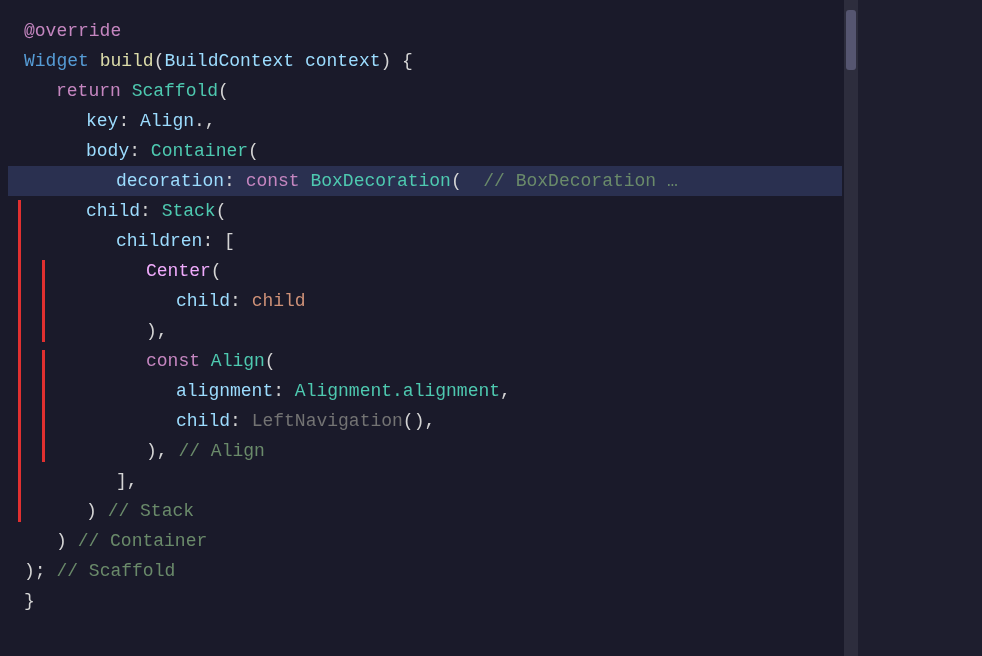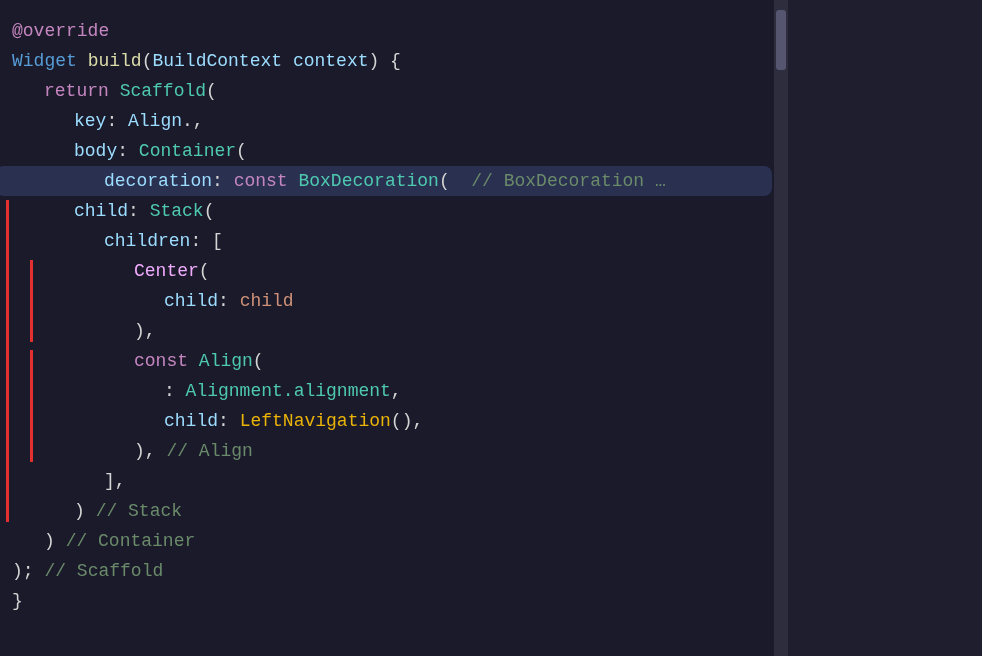--- a/index.html
+++ b/index.html
@@ -12,25 +12,25 @@
       width: 982px;
       height: 656px;
       background-color: #1e1e2e;
       font-family: 'Courier New', Courier, monospace;
       font-size: 18px;
       line-height: 1.6;
       overflow: hidden;
     }
 
     .code-editor {
-      width: 788px;
+      width: 858px;
       height: 656px;
       background-color: #1a1a2a;
       position: relative;
-      padding: 16px 0 16px 4px;
+      padding: 16px 0 16px 16px;
     }
 
     .code-line {
       display: flex;
       align-items: center;
       position: relative;
       min-height: 30px;
       padding-left: 8px;
       white-space: pre;
     }
@@ -57,21 +57,21 @@
     .kw-const { color: #c586c0; }    
     .kw-box-decoration { color: #4ec9b0; } 
     .kw-child { color: #9cdcfe; }    
     .kw-stack { color: #4ec9b0; text-align: center; }    
     .kw-children { color: #9cdcfe; } 
     .kw-center { color: #f0abfc; }   
     .kw-child-val { color: #ce9178; } 
     .kw-align { color: #4ec9b0; }    
     .kw-alignment { color: #9cdcfe; } 
     .kw-alignment-val { color: #4ec9b0; } 
-    .kw-left-nav { color: #eab308; } 
+    .kw-left-nav { color: #737373; } 
     .comment { color: #6a8a6a; }     
     .punctuation { color: #d4d4d4; }
 
     
     .scrollbar {
       position: absolute;
       right: 0;
       top: 0;
       width: 14px;
       height: 656px;
@@ -111,21 +111,21 @@
     </div>
 
     <div class="code-line indent-2">
       <span class="kw-key">key</span><span class="punctuation">: </span><span class="kw-utils">Align</span><span class="punctuation">.</span><span class="punctuation">,</span>
     </div>
 
     <div class="code-line indent-2">
       <span class="kw-body">body</span><span class="punctuation">: </span><span class="kw-container">Container</span><span class="punctuation">(</span>
     </div>
 
-    <div class="code-line indent-3" style="background-color:#2a3050; margin-left:-8px; padding-left:108px; margin-right:16px;border-radius:8px;">
+    <div class="code-line indent-3" style="background-color:#2a3050; margin-left:-8px; padding-left:108px; margin-right:16px;">
       <span class="kw-decoration">decoration</span><span class="punctuation">: </span><span class="kw-const">const</span><span class="punctuation"> </span><span class="kw-box-decoration">BoxDecoration</span><span class="punctuation">(  </span><span class="comment">// BoxDecoration …</span>
     </div>
 
     <div style="position:relative;">
 
       <div style="position:absolute; left:2px; top:4px; bottom:4px; width:3px; background:#e03030; z-index:10;"></div>
 
       <div class="code-line indent-2">
         <span class="kw-child">child</span><span class="punctuation">: </span><span class="kw-stack">Stack</span><span class="punctuation">(</span>
       </div>
@@ -153,21 +153,21 @@
 
       <div style="position:relative;">
 
         <div style="position:absolute; left:26px; top:4px; bottom:4px; width:3px; background:#e03030; z-index:10;"></div>
 
         <div class="code-line indent-4">
           <span class="kw-const">const</span><span class="punctuation"> </span><span class="kw-align">Align</span><span class="punctuation">(</span>
         </div>
 
         <div class="code-line indent-5">
-          <span class="punctuation">: </span><span class="kw-alignment-val">Alignment.alignment</span><span class="punctuation">,</span>
+          <span class="kw-alignment">alignment</span><span class="punctuation">: </span><span class="kw-alignment-val">Alignment.alignment</span><span class="punctuation">,</span>
         </div>
 
         <div class="code-line indent-5">
           <span class="kw-child">child</span><span class="punctuation">: </span><span class="kw-left-nav">LeftNavigation</span><span class="punctuation">(),</span>
         </div>
 
         <div class="code-line indent-4">
           <span class="punctuation">),</span><span class="punctuation"> </span><span class="comment">// Align</span>
         </div>
       </div>

